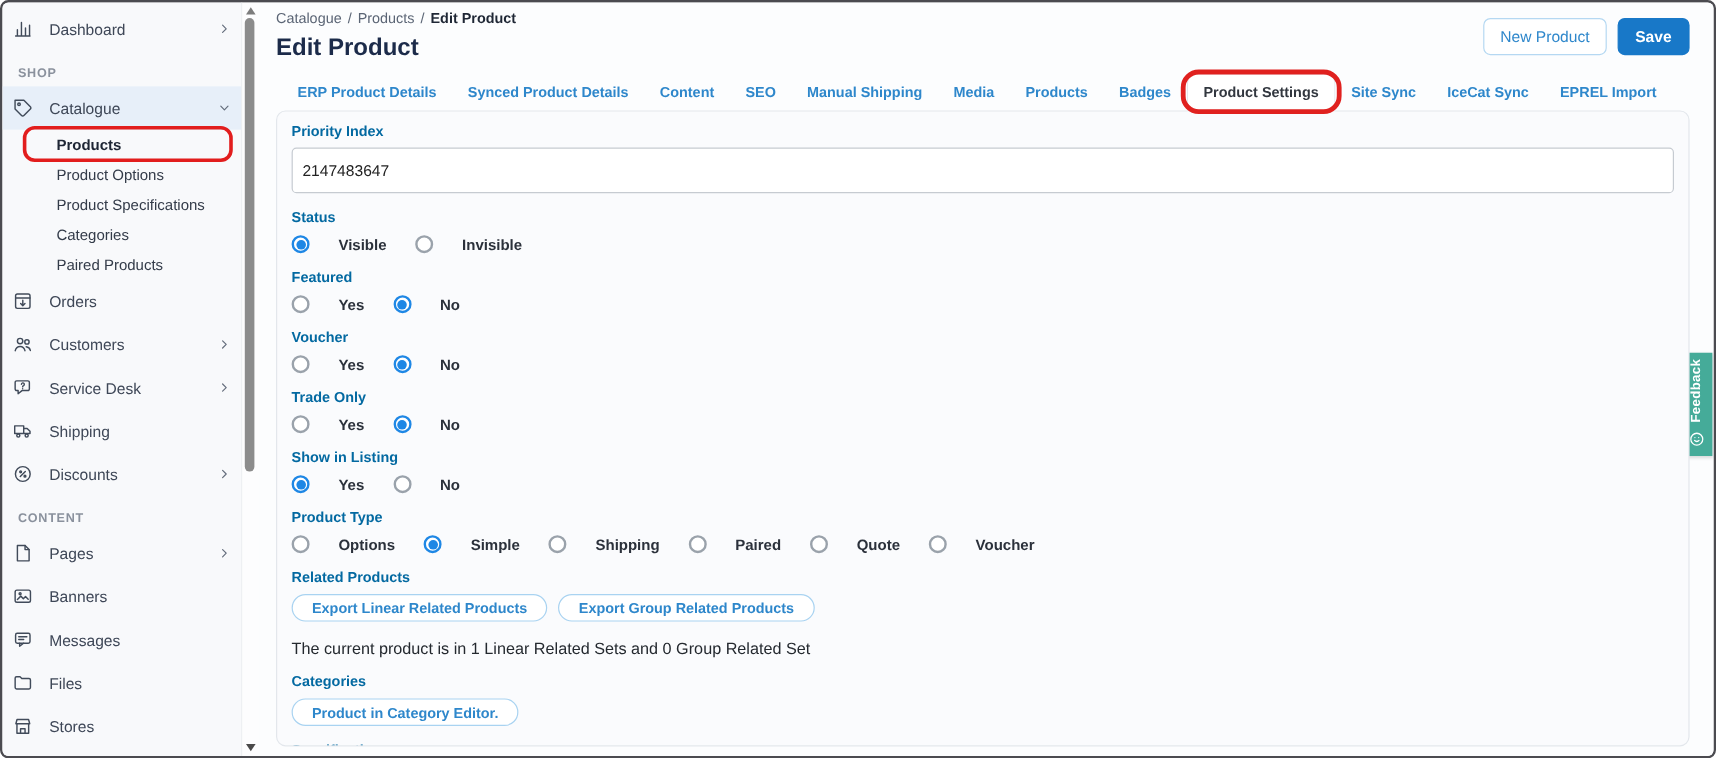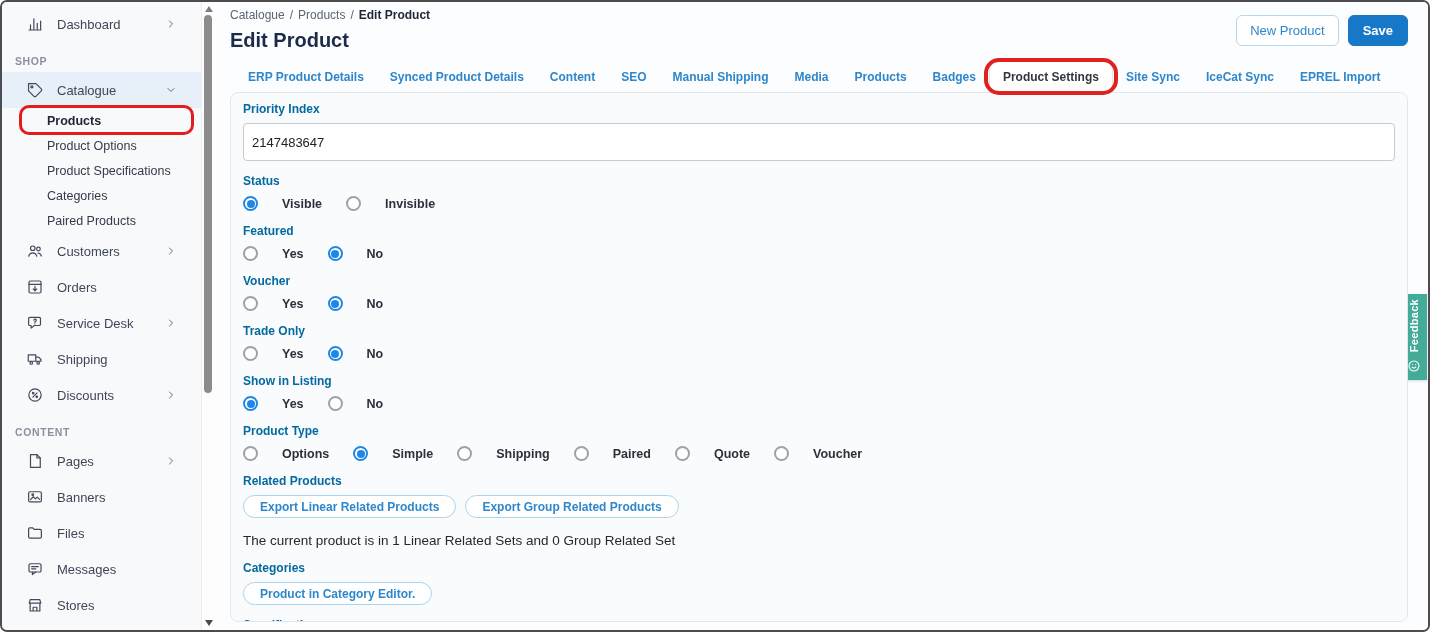--- a/index.html
+++ b/index.html
@@ -4,21 +4,21 @@
 <style>
   * { box-sizing: border-box; margin: 0; padding: 0; }
   body { background:#ffffff; font-family:"Liberation Sans", sans-serif; }
   .window{
     width:1430px;height:632px;position:relative;overflow:hidden;
     border:2px solid #4b4b50;border-radius:7px;background:#fff;display:flex;
   }
   
   .sidebar{width:200px;flex-shrink:0;background:#f8f9fb;border-right:1px solid #eceef1;
     padding-top:4px;overflow:hidden;}
-  .side-item{display:flex;align-items:center;height:36px;padding:0 24px;gap:13px;
+  .side-item{display:flex;align-items:center;height:36px;padding:0 8px;gap:13px;
     color:#3e4757;font-size:13px;font-weight:500;cursor:pointer;}
   .side-item.active{background:#e7eff9;}
   .side-item .ilabel{white-space:nowrap;}
   .side-item .chev{margin-left:auto;display:flex;color:#646d7c;}
   .side-heading{font-size:10.5px;font-weight:700;letter-spacing:.6px;color:#8a919d;
     padding:13px 13px 5px;}
   .side-sub{height:25px;display:flex;align-items:center;padding-left:45px;
     font-size:12.5px;font-weight:500;color:#333b49;cursor:pointer;position:relative;}
   .side-sub.bold{font-weight:700;color:#1d2534;}
   .side-sub .annot{position:absolute;left:17px;right:7px;top:-3px;bottom:-2px;
@@ -136,47 +136,47 @@
       </div>
       <div class="side-sub">
         <span>Categories</span>
       </div>
       <div class="side-sub">
         <span>Paired Products</span>
       </div>
       <div class="side-item">
         <span class="icon">
           <svg viewBox="0 0 24 24">
+            <rect x="4" y="4" width="16" height="16" rx="2"></rect>
+            <path d="M4 8.5h16M12 11v6m-2.4-2.4L12 17l2.4-2.4"></path>
+          </svg>
+        </span>
+        <span class="ilabel">Orders</span>
+      </div>
+      <div class="side-item">
+        <span class="icon">
+          <svg viewBox="0 0 24 24">
             <circle cx="9" cy="8.3" r="3"></circle>
             <path d="M3.6 19c.7-3 2.8-4.6 5.4-4.6s4.7 1.6 5.4 4.6"></path>
             <circle cx="16.6" cy="9.3" r="2.4"></circle>
             <path d="M15.8 14.7c2.3.2 4 1.5 4.6 4"></path>
           </svg>
         </span>
         <span class="ilabel">Customers</span>
         <span class="chev">
           <span class="chev">
             <svg viewBox="0 0 24 24">
               <path d="m9 6 6 6-6 6"></path>
             </svg>
           </span>
         </span>
       </div>
       <div class="side-item">
         <span class="icon">
           <svg viewBox="0 0 24 24">
-            <rect x="4" y="4" width="16" height="16" rx="2"></rect>
-            <path d="M4 8.5h16M12 11v6m-2.4-2.4L12 17l2.4-2.4"></path>
-          </svg>
-        </span>
-        <span class="ilabel">Orders</span>
-      </div>
-      <div class="side-item">
-        <span class="icon">
-          <svg viewBox="0 0 24 24">
             <path d="M17.6 4.5H5.2A1.7 1.7 0 0 0 3.5 6.2v7.4a1.7 1.7 0 0 0 1.7 1.7h1.6v3.5l4.3-3.5h6.5a1.7 1.7 0 0 0 1.7-1.7V6.2a1.7 1.7 0 0 0-1.7-1.7Z"></path>
             <path d="M10.5 8.3a1.6 1.6 0 1 1 2.3 1.5c-.7.3-1 .8-1 1.4"></path>
             <path d="M11.8 13.2h.01"></path>
           </svg>
         </span>
         <span class="ilabel">Service Desk</span>
         <span class="chev">
           <span class="chev">
             <svg viewBox="0 0 24 24">
               <path d="m9 6 6 6-6 6"></path>
@@ -235,33 +235,33 @@
             <rect x="3.5" y="5" width="17" height="13.5" rx="2"></rect>
             <path d="m6 15.5 3.8-3.8 2.8 2.8 2.4-2.4 3 3"></path>
             <circle cx="9" cy="9" r="1.1"></circle>
           </svg>
         </span>
         <span class="ilabel">Banners</span>
       </div>
       <div class="side-item">
         <span class="icon">
           <svg viewBox="0 0 24 24">
-            <path d="M3.5 6.8A1.6 1.6 0 0 1 5.1 5.2h3.8l2 2h8a1.6 1.6 0 0 1 1.6 1.6v8.4a1.6 1.6 0 0 1-1.6 1.6H5.1a1.6 1.6 0 0 1-1.6-1.6Z"></path>
-          </svg>
-        </span>
-        <span class="ilabel">Files</span>
-      </div>
-      <div class="side-item">
-        <span class="icon">
-          <svg viewBox="0 0 24 24">
             <rect x="4" y="5" width="16" height="11" rx="1.8"></rect>
             <path d="M7.5 8.8h9M7.5 11.8h5.5M8.5 16v3.4L12.8 16"></path>
           </svg>
         </span>
         <span class="ilabel">Messages</span>
+      </div>
+      <div class="side-item">
+        <span class="icon">
+          <svg viewBox="0 0 24 24">
+            <path d="M3.5 6.8A1.6 1.6 0 0 1 5.1 5.2h3.8l2 2h8a1.6 1.6 0 0 1 1.6 1.6v8.4a1.6 1.6 0 0 1-1.6 1.6H5.1a1.6 1.6 0 0 1-1.6-1.6Z"></path>
+          </svg>
+        </span>
+        <span class="ilabel">Files</span>
       </div>
       <div class="side-item">
         <span class="icon">
           <svg viewBox="0 0 24 24">
             <path d="m4.3 9.5 1.3-4.7h12.8l1.3 4.7M4.3 9.5h15.4M5.5 9.5V20h13V9.5M9.5 20v-5h5v5"></path>
           </svg>
         </span>
         <span class="ilabel">Stores</span>
       </div>
       <div class="side-heading">CONFIGURATION</div>

